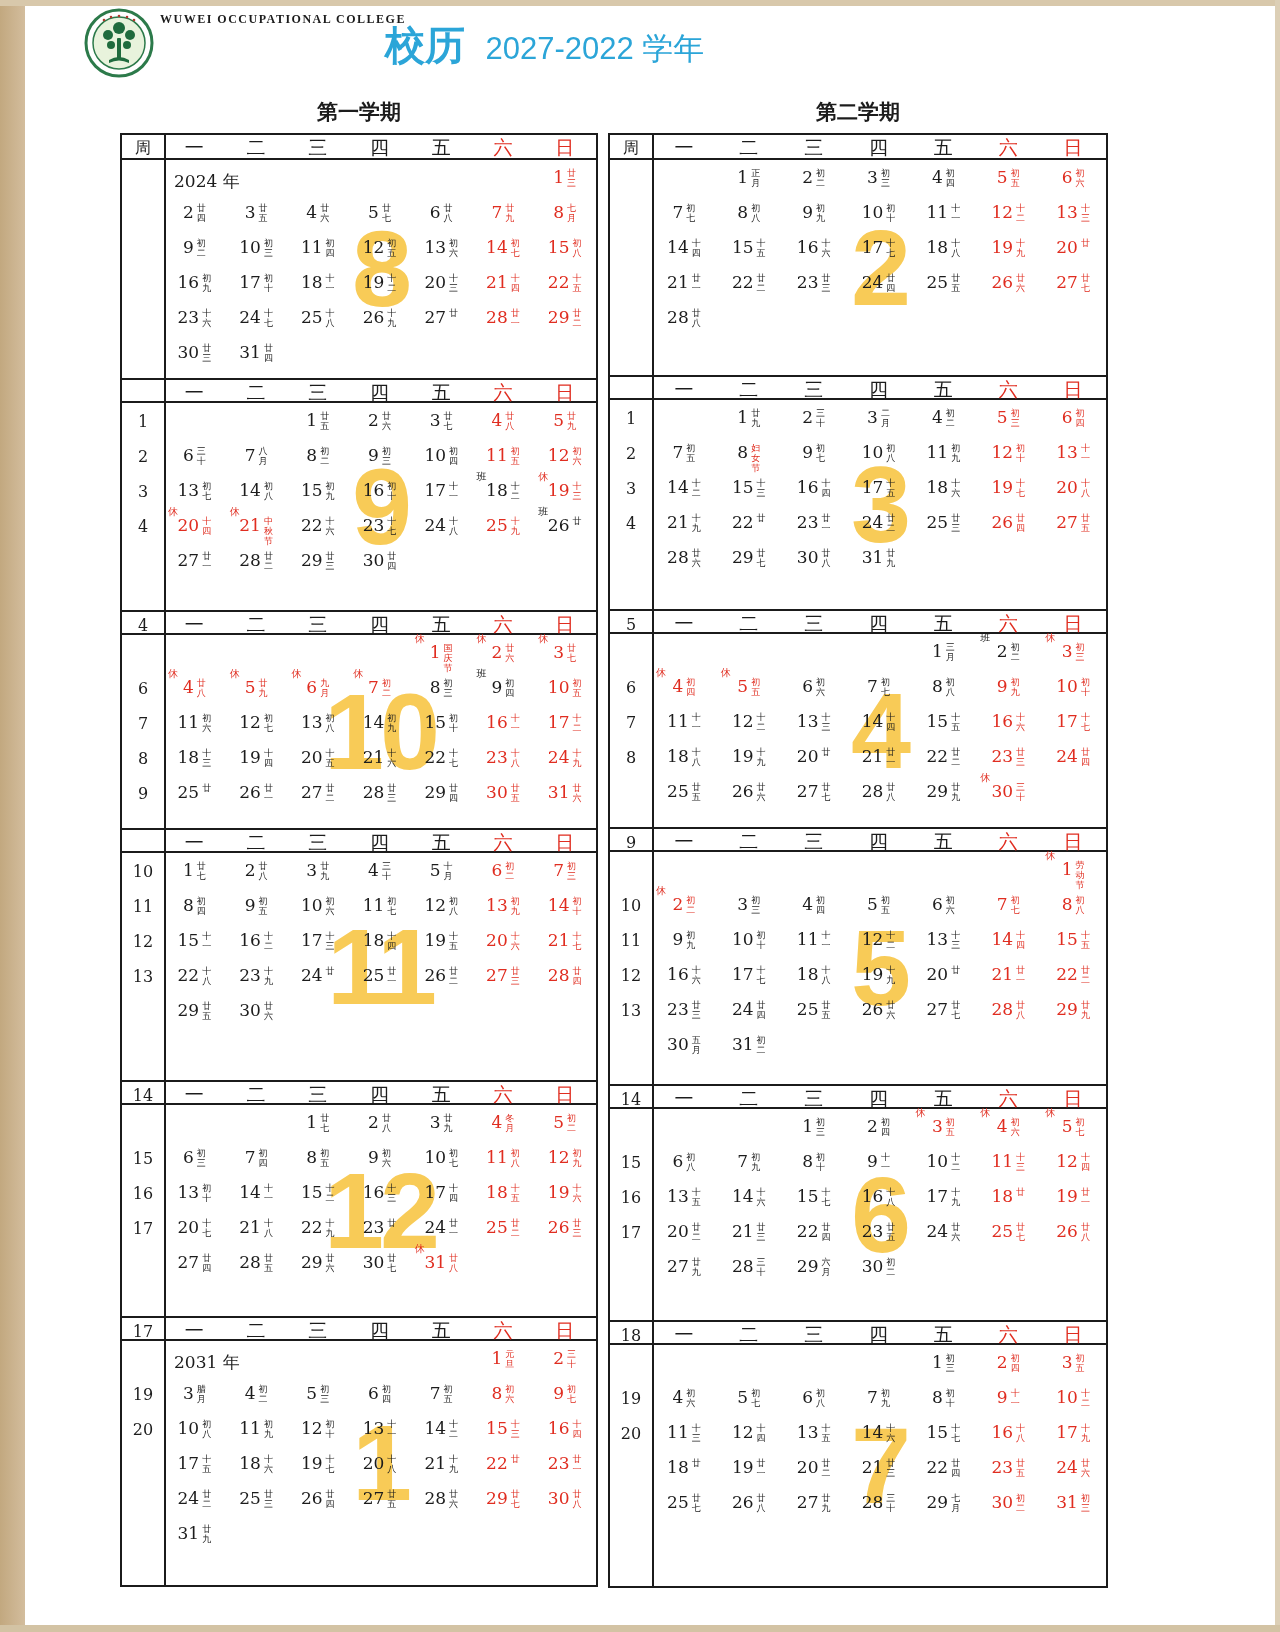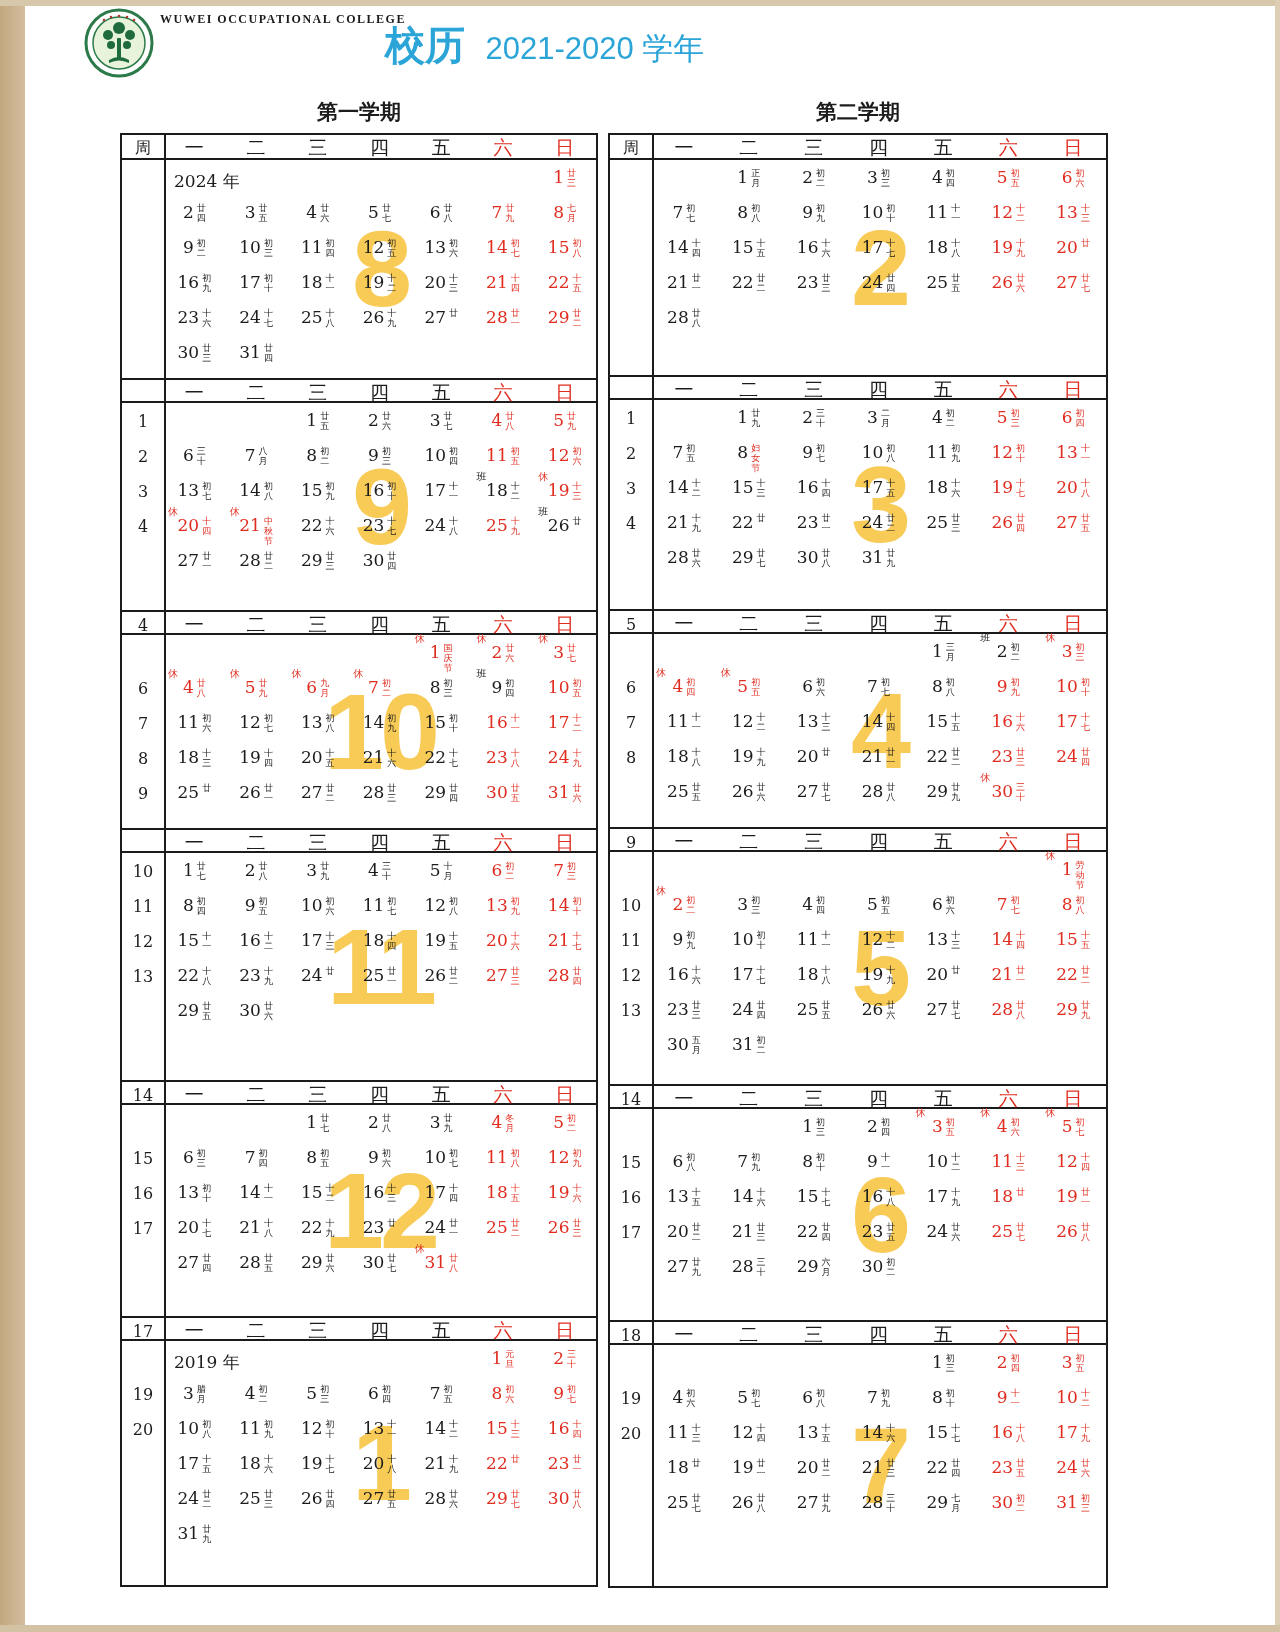--- a/index.html
+++ b/index.html
@@ -86,21 +86,21 @@
       <circle cx="43" cy="9" r="1.3"></circle>
         <circle cx="50" cy="12" r="1.3"></circle>
     </g>
   </svg>
 </div>
 <div class="brand">
   <div class="brand-en">WUWEI OCCUPATIONAL COLLEGE</div>
 </div>
 <div class="cal-title">
   <span class="t1" id="title-cn" style="color: rgb(43, 165, 216);">校历</span>
-  <span class="t2" id="title-sub" style="color: rgb(43, 165, 216);">2021-2020 学年</span>
+  <span class="t2" id="title-sub" style="color: rgb(43, 165, 216);">2027-2022 学年</span>
 </div>
 
 <div class="sem-title" id="sem-title-0">第一学期</div>
 <div class="sem-title" id="sem-title-1">第二学期</div>
 
 <div class="cal-table" id="table-0">
   <div class="zhou-line"></div>
 <div class="month-header first">
       <div class="mh-week">周</div>
       <div class="mh-day">一</div>
@@ -974,21 +974,21 @@
       <div class="mh-day">一</div>
       <div class="mh-day">二</div>
       <div class="mh-day">三</div>
       <div class="mh-day">四</div>
       <div class="mh-day">五</div>
       <div class="mh-day" style="color: rgb(224, 45, 32);">六</div>
       <div class="mh-day" style="color: rgb(224, 45, 32);">日</div>
     </div>
     <div class="month-body m-s0-1">
       <div class="wm" style="color: rgb(248, 203, 87);">1</div>
-      <div class="year-label" style="grid-row: 1;">2019 年</div>
+      <div class="year-label" style="grid-row: 1;">2031 年</div>
       <div class="week-label" style="grid-area: 1 / 1;"></div>
       <div class="day" style="grid-area: 1 / 7;">
         <div class="dnum" style="color: rgb(224, 45, 32);">1</div>
         <div class="lunar" style="color: rgb(224, 45, 32);">元
 旦</div>
       </div>
       <div class="day" style="grid-area: 1 / 8;">
         <div class="dnum" style="color: rgb(224, 45, 32);">2</div>
         <div class="lunar" style="color: rgb(224, 45, 32);">三
 十</div>

